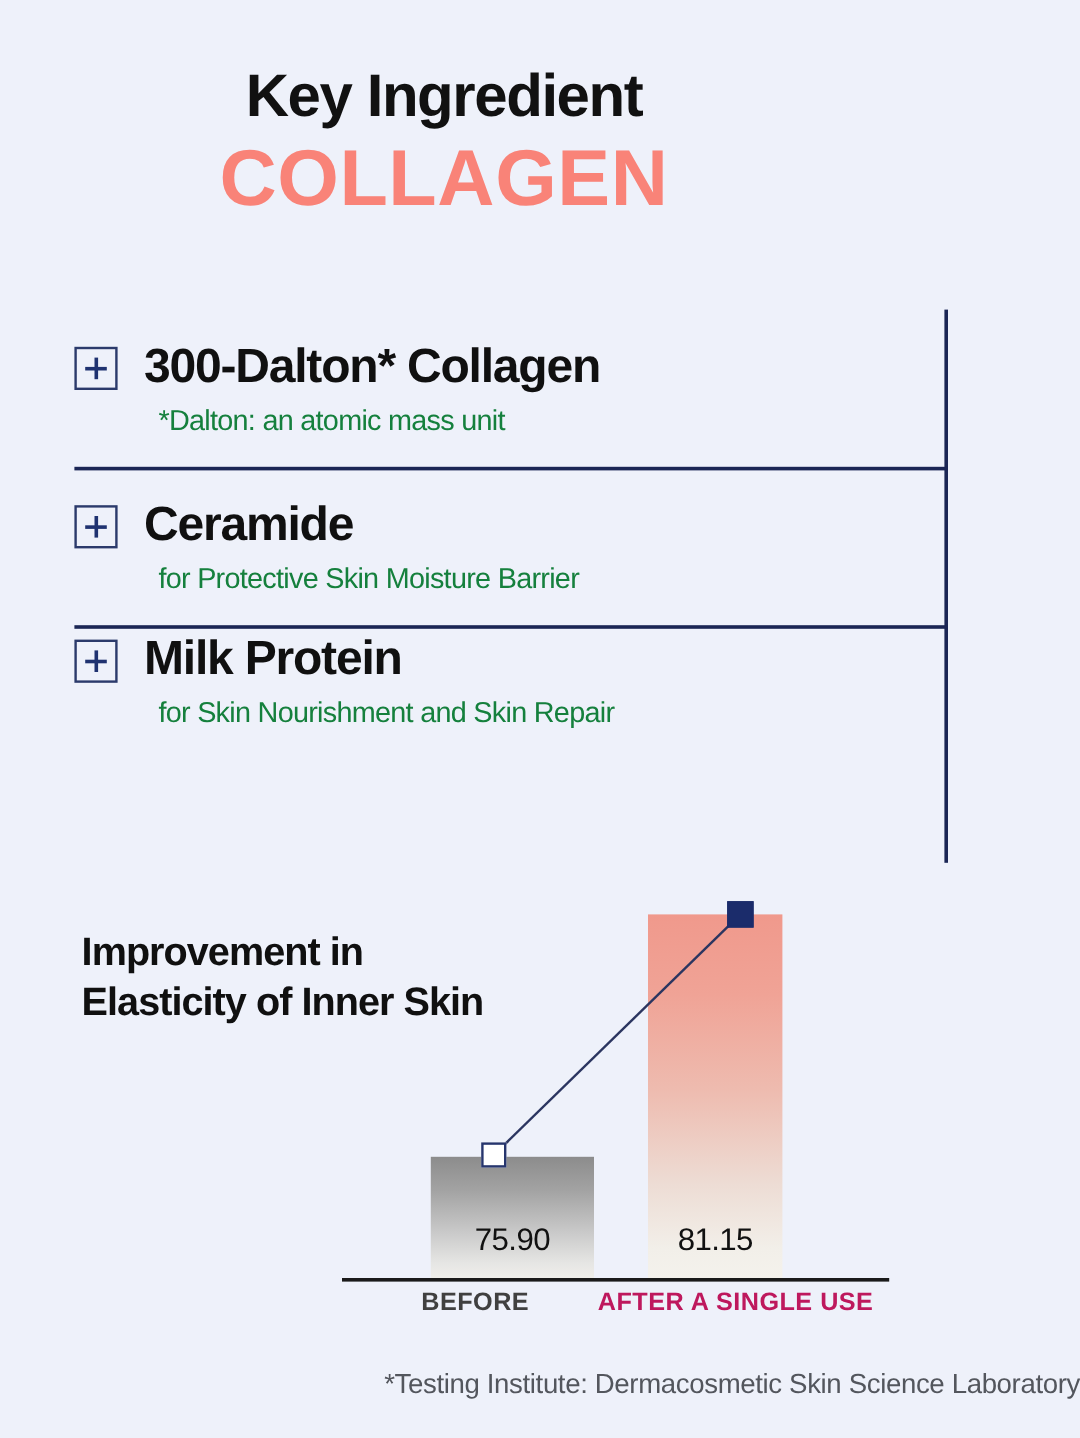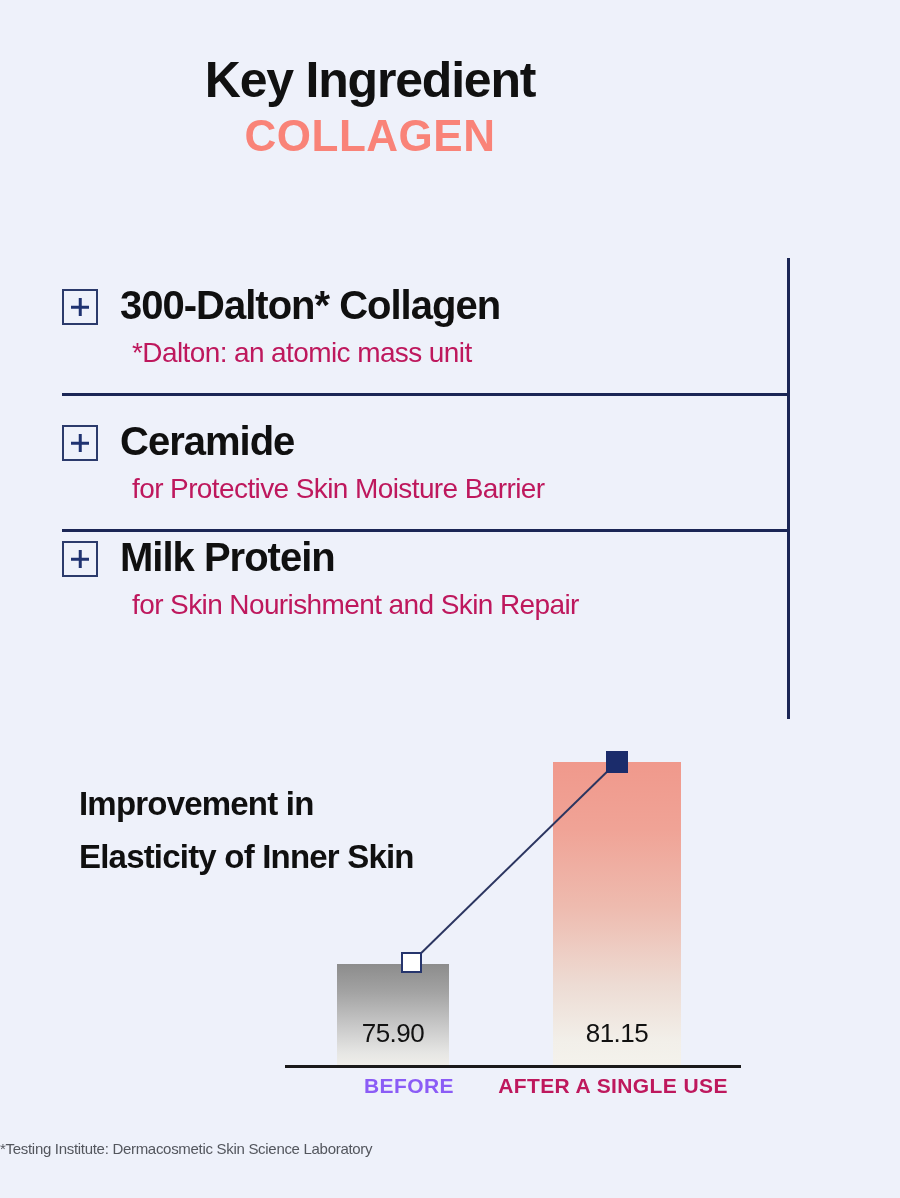--- a/index.html
+++ b/index.html
@@ -26,21 +26,21 @@
   }
   .title-main {
     font-size: 50px;
     font-weight: bold;
     color: #111111;
     letter-spacing: -1.2px;
     line-height: 1.05;
     margin: 0;
   }
   .title-accent {
-    font-size: 44px;
+    font-size: 66px;
     font-weight: bold;
     color: #f98378;
     letter-spacing: 0.5px;
     line-height: 1.15;
     margin: 4px 0 4px 0;
   }
 
   
   .features {
     position: absolute;
@@ -96,23 +96,23 @@
   .feature-title {
     font-size: 40px;
     font-weight: bold;
     color: #101010;
     letter-spacing: -1px;
     line-height: 1;
     margin-left: 22px;
     white-space: nowrap;
   }
   .feature-sub {
-    font-size: 28px;
+    font-size: 24px;
     font-weight: normal;
-    color: #be185d;
+    color: #15803d;
     letter-spacing: -0.6px;
     line-height: 1;
     margin: 14px 0 0 70px;
     white-space: nowrap;
   }
   .divider {
     height: 3px;
     background: #1b2655;
     width: 728px;
     margin: 0;
@@ -134,21 +134,21 @@
     left: 68px;
     top: 12px;
     width: 420px;
   }
   .chart-heading-line {
     font-size: 33px;
     font-weight: bold;
     color: #101010;
     letter-spacing: -0.8px;
     line-height: 1.28;
-    margin: 11px;
+    margin: 0;
     white-space: nowrap;
   }
   .chart-pct {
     font-size: 44px;
     font-weight: bold;
     color: #11397f;
     letter-spacing: -1px;
     line-height: 1;
     margin: 17px 0 0 0;
   }
@@ -158,28 +158,28 @@
     left: 285px;
     top: 0;
     width: 456px;
     height: 305px;
   }
   .bar {
     position: absolute;
     bottom: 0;
   }
   .bar-before {
-    left: 52px;
-    width: 112px;
+    left: 74px;
+    width: 136px;
     height: 101px;
     background: linear-gradient(to bottom, #8c8c8c 0%, #a3a3a3 28%, #c9c9c9 62%, #e6e6e4 88%, #efeeea 100%);
   }
   .bar-after {
-    left: 268px;
-    width: 128px;
+    left: 255px;
+    width: 112px;
     height: 303px;
     background: linear-gradient(to bottom, #f0998c 0%, #f0a396 22%, #eebbaf 48%, #eddcd4 74%, #f2efe9 92%, #f4f2ec 100%);
   }
   .bar-value {
     position: absolute;
     bottom: 16px;
     left: 0;
     width: 100%;
     text-align: center;
     font-size: 26px;
@@ -232,36 +232,36 @@
   }
   .axis-label {
     position: absolute;
     font-size: 21px;
     font-weight: bold;
     letter-spacing: 0.4px;
     line-height: 1;
     white-space: nowrap;
   }
   .axis-label-before {
-    left: 124px;
+    left: 111px;
     transform: translateX(-50%);
-    color: #8b5cf6;
+    color: #404040;
   }
   .axis-label-after {
     left: 328px;
     transform: translateX(-50%);
     color: #be185d;
   }
   .footnote {
     position: absolute;
     top: 380px;
     left: 0;
     width: 900px;
-    text-align: left;
-    font-size: 15px;
+    text-align: right;
+    font-size: 23px;
     color: #53565d;
     letter-spacing: -0.3px;
   }
 </style>
 </head>
 <body>
 
 <div class="header">
   <div class="title-main">Key Ingredient</div>
   <div class="title-accent">COLLAGEN</div>

